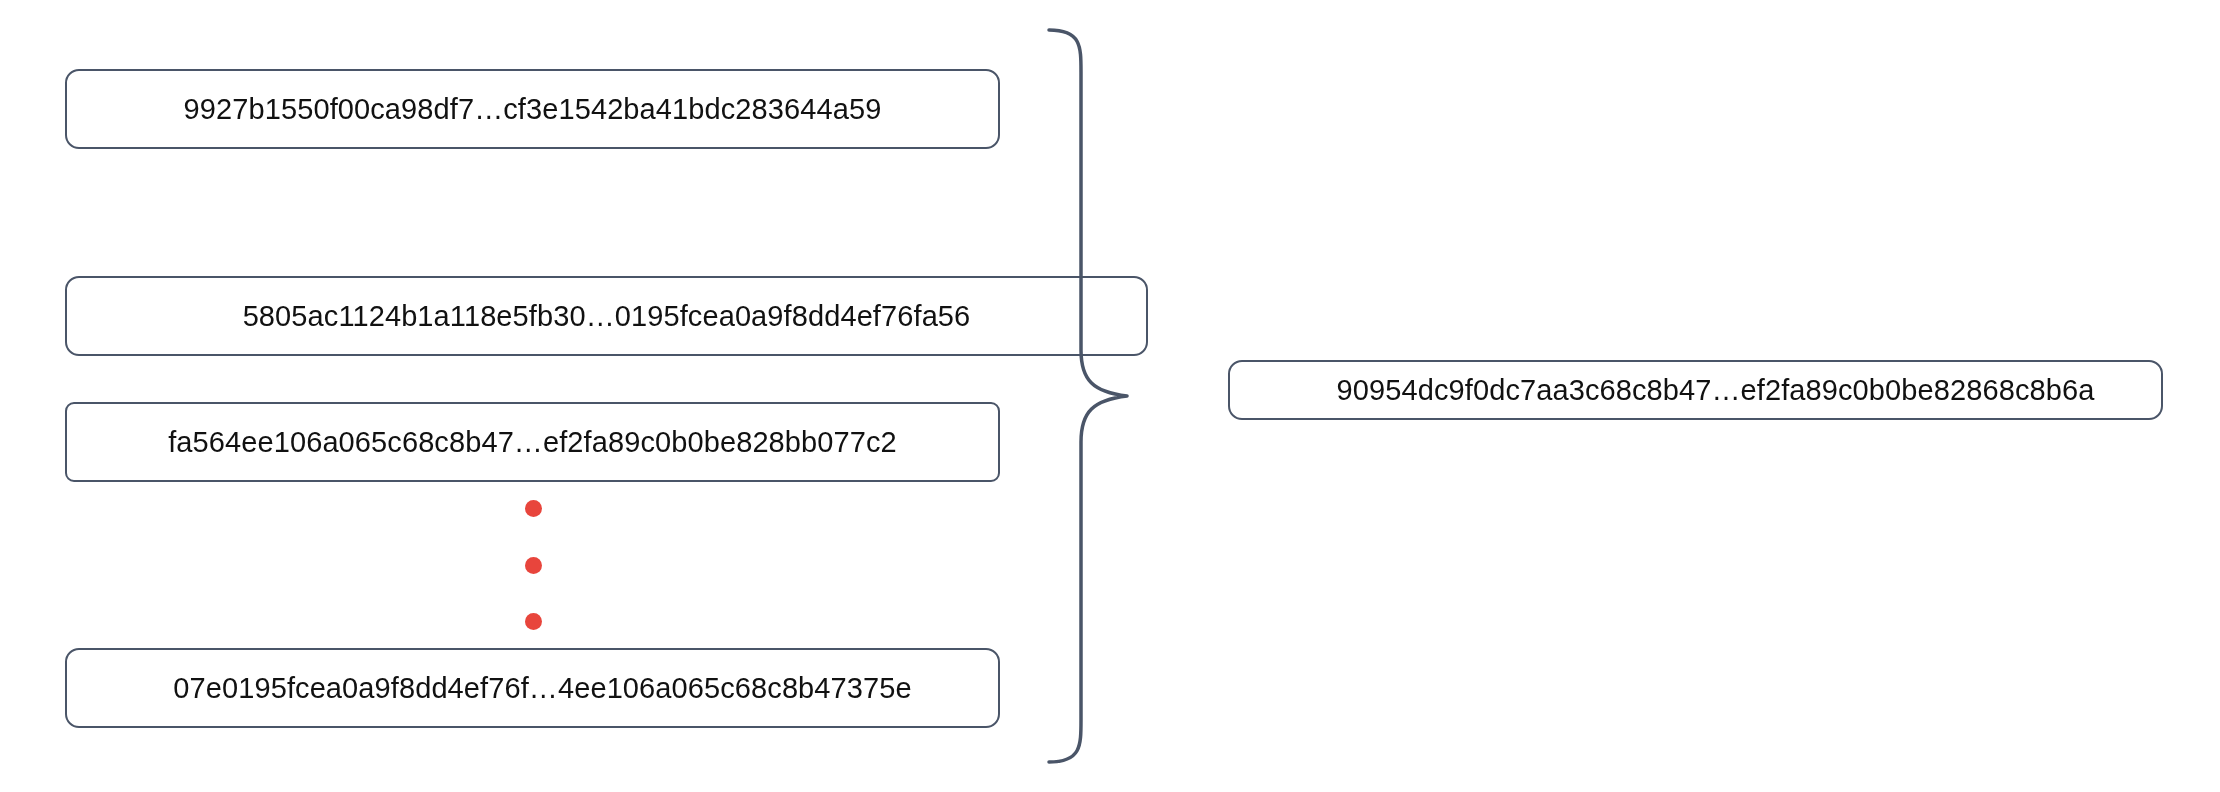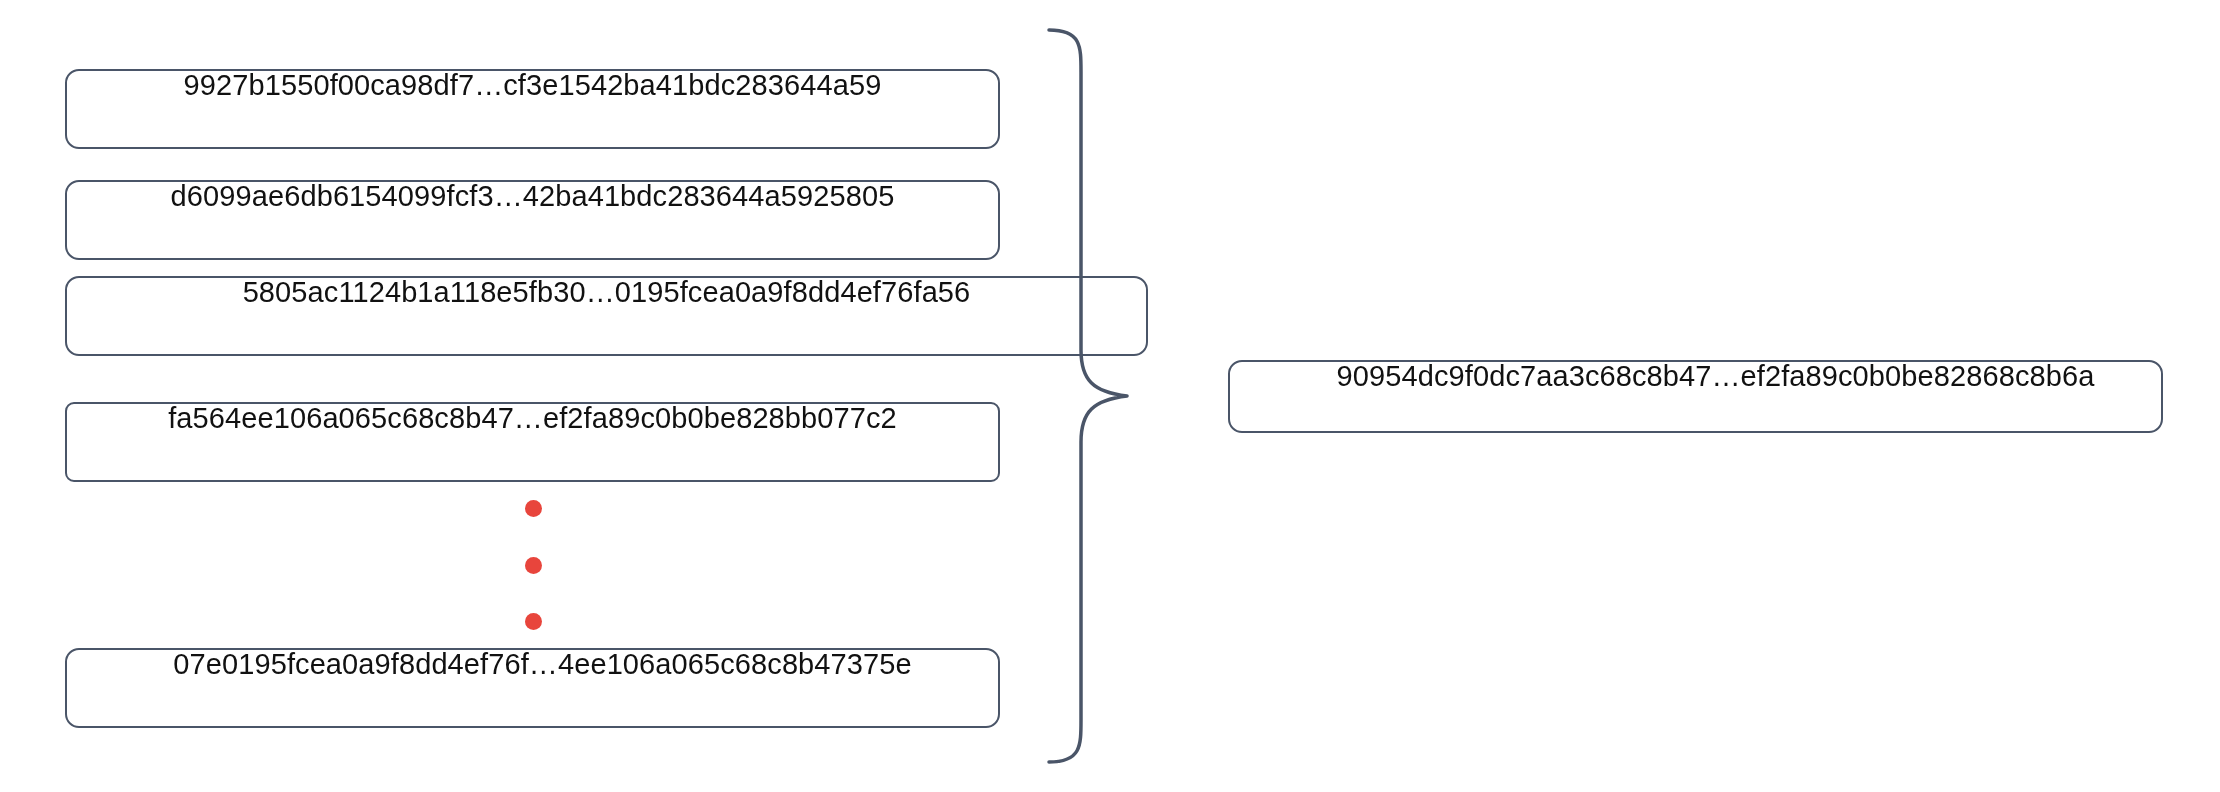--- a/index.html
+++ b/index.html
@@ -19,21 +19,21 @@
   }
 
   
   .hash-box {
     position: absolute;
     box-sizing: border-box;
     border: 2.5px solid #4a5568;
     border-radius: 14px;
     background: #ffffff;
     display: flex;
-    align-items: flex-start;
+    align-items: center;
     justify-content: center;
     color: #111111;
     font-size: 29px;
     letter-spacing: 0.1px;
     white-space: nowrap;
   }
   .hash-box .hash-text {
     display: block;
     line-height: 1;
   }
@@ -78,38 +78,35 @@
     top: 20px;
     width: 120px;
     height: 752px;
   }
 
   
   #output-box {
     left: 1228px;
     top: 360px;
     width: 935px;
-    height: 73px;
+    height: 60px;
     padding-left: 40px;
   }
 </style>
 </head>
 <body>
 
 <div id="canvas">
 
   <div id="input-list">
 
     <div class="hash-box in-1">
       <span class="hash-text">9927b1550f00ca98df7…cf3e1542ba41bdc283644a59</span>
     </div>
 
-    <div class="hash-box in-2">
-      <span class="hash-text">d6099ae6db6154099fcf3…42ba41bdc283644a5925805</span>
-    </div>
 
     <div class="hash-box in-3">
       <span class="hash-text">5805ac1124b1a118e5fb30…0195fcea0a9f8dd4ef76fa56</span>
     </div>
 
     <div class="hash-box in-4">
       <span class="hash-text">fa564ee106a065c68c8b47…ef2fa89c0b0be828bb077c2</span>
     </div>
 
     <div id="ellipsis">

